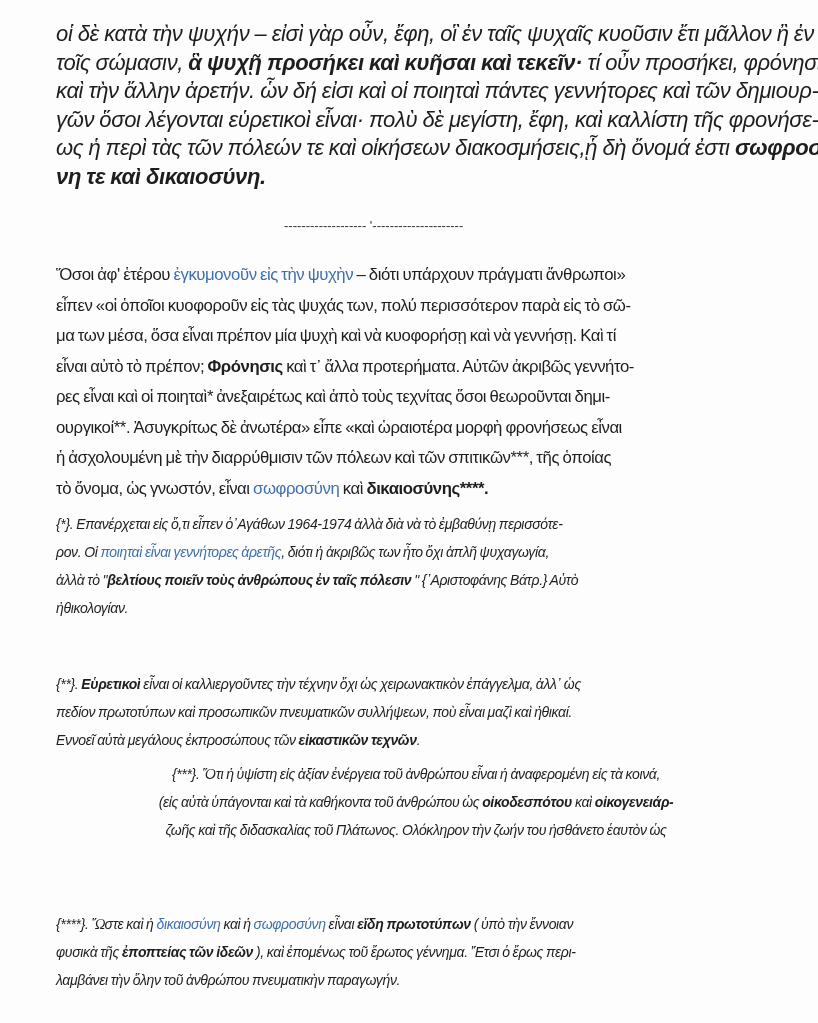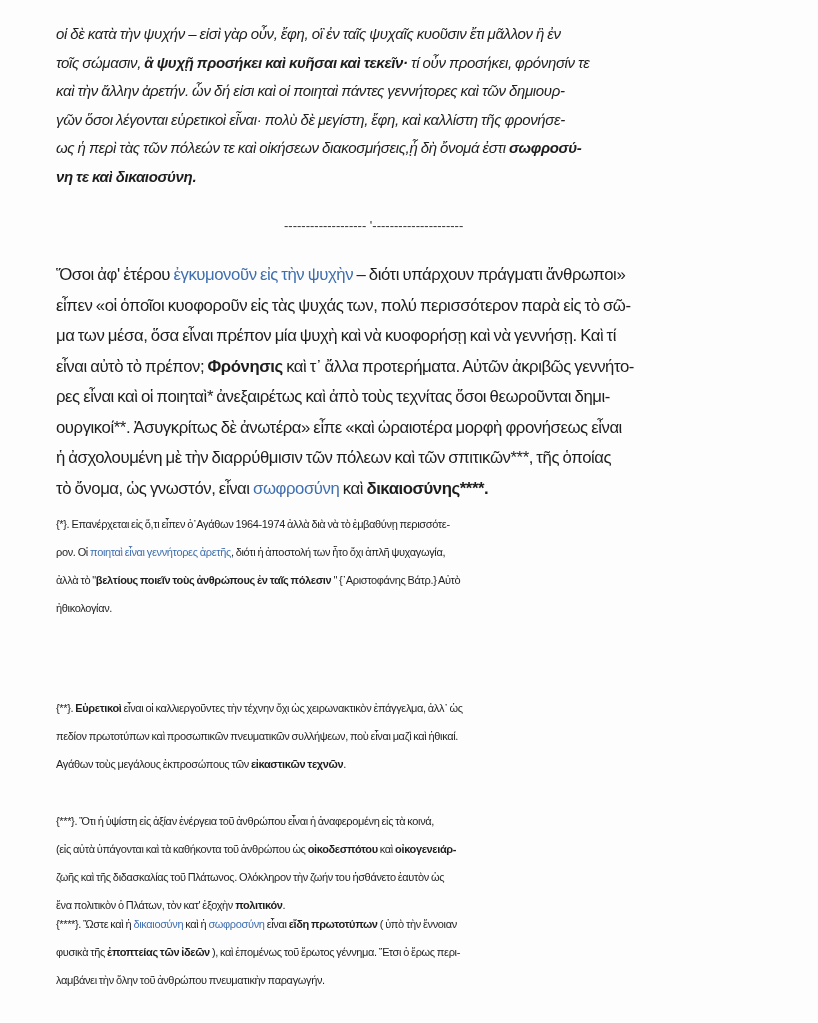--- a/index.html
+++ b/index.html
@@ -20,21 +20,21 @@
       left: 56px;
       top: 0;
       width: 720px;
     }
     .p-top {
       position: absolute;
       top: 20px;
       left: 0;
       width: 720px;
       font-style: italic;
-      font-size: 15px;
+      font-size: 22px;
       line-height: 28.5px;
       letter-spacing: -0.35px;
       word-spacing: -0.5px;
     }
     .separator {
       position: absolute;
       top: 218px;
       left: 228px;
       width: 280px;
       font-size: 13px;
@@ -51,28 +51,29 @@
       line-height: 30.5px;
       letter-spacing: -0.45px;
       word-spacing: -0.8px;
       transform: scaleX(0.985);
       transform-origin: left top;
     }
     .note {
       position: absolute;
       left: 0;
       width: 720px;
-      font-size: 11px;
+      font-style: italic;
+      font-size: 14px;
       line-height: 28px;
       letter-spacing: -0.35px;
       word-spacing: -0.6px;
     }
     .n1 { top: 510px; }
-    .n2 { top: 694px; }
-    .n3 { top: 807px; }
+    .n2 { top: 670px; }
+    .n3 { top: 760px; text-align: center; }
     .n4 { top: 910px; }
     b, .b { font-weight: bold; }
     .blue { color: #3f6fb0; }
     .line { display: block; white-space: nowrap; }
   </style>
 </head>
 <body>
 
 <div class="page">
 
@@ -93,34 +94,33 @@
       <span class="line"><span>μα των μέσα, ὅσα εἶναι πρέπον μία ψυχὴ καὶ νὰ κυοφορήσῃ καὶ νὰ γεννήσῃ. Καὶ τί</span></span>
       <span class="line"><span>εἶναι αὐτὸ τὸ πρέπον; </span><span class="b">Φρόνησις</span><span> καὶ τ᾽ ἄλλα προτερήματα. Αὐτῶν ἀκριβῶς γεννήτο-</span></span>
       <span class="line"><span>ρες εἶναι καὶ οἱ ποιηταὶ* ἀνεξαιρέτως καὶ ἀπὸ τοὺς τεχνίτας ὅσοι θεωροῦνται δημι-</span></span>
       <span class="line"><span>ουργικοί**. Ἀσυγκρίτως δὲ ἀνωτέρα» εἶπε «καὶ ὡραιοτέρα μορφὴ φρονήσεως εἶναι</span></span>
       <span class="line"><span>ἡ ἀσχολουμένη μὲ τὴν διαρρύθμισιν τῶν πόλεων καὶ τῶν σπιτικῶν***, τῆς ὁποίας</span></span>
       <span class="line"><span>τὸ ὄνομα, ὡς γνωστόν, εἶναι </span><span class="blue">σωφροσύνη</span><span> καὶ </span><span class="b">δικαιοσύνης****.</span></span>
     </div>
 
   <div class="note n1">
       <span class="line"><span>{*}. Επανέρχεται εἰς ὅ,τι εἶπεν ὁ᾽Αγάθων 1964-1974 ἀλλὰ διὰ νὰ τὸ ἐμβαθύνῃ περισσότε-</span></span>
-      <span class="line"><span>ρον. Οἱ </span><span class="blue">ποιηταὶ εἶναι γεννήτορες ἀρετῆς</span><span>, διότι ἡ ἀποστολή των ἦτο ὄχι ἁπλῆ ψυχαγωγία,</span></span>
+      <span class="line"><span>ρον. Οἱ </span><span class="blue">ποιηταὶ εἶναι γεννήτορες ἀρετῆς</span><span>, διότι ἡ ἀκριβῶς των ἦτο ὄχι ἁπλῆ ψυχαγωγία,</span></span>
       <span class="line"><span>ἀλλὰ τὸ  "</span><span class="b">βελτίους ποιεῖν τοὺς ἀνθρώπους ἐν ταῖς πόλεσιν</span><span> " {᾽Αριστοφάνης Βάτρ.} Αὐτὸ</span></span>
       <span class="line"><span>ἠθικολογίαν.</span></span>
     </div>
   <div class="note n2">
       <span class="line"><span>{**}. </span><span class="b">Εὑρετικοὶ</span><span> εἶναι οἱ καλλιεργοῦντες τὴν τέχνην ὄχι ὡς χειρωνακτικὸν ἐπάγγελμα, ἀλλ᾽ ὡς</span></span>
       <span class="line"><span>πεδίον πρωτοτύπων καὶ προσωπικῶν πνευματικῶν συλλήψεων, ποὺ εἶναι μαζὶ καὶ ἠθικαί.</span></span>
-      <span class="line"><span>Αγάθων τοὺς μεγάλους ἐκπροσώπους τῶν </span><span class="b">εἰκαστικῶν τεχνῶν</span><span>.</span></span>
+      <span class="line"><span>Εννοεῖ αὐτὰ μεγάλους ἐκπροσώπους τῶν </span><span class="b">εἰκαστικῶν τεχνῶν</span><span>.</span></span>
     </div>
   <div class="note n3">
       <span class="line"><span>{***}. Ὅτι ἡ ὑψίστη εἰς ἀξίαν ἐνέργεια τοῦ ἀνθρώπου εἶναι ἡ ἀναφερομένη εἰς τὰ κοινά,</span></span>
       <span class="line"><span>(εἰς αὐτὰ ὑπάγονται καὶ τὰ καθήκοντα τοῦ ἀνθρώπου ὡς </span><span class="b">οἰκοδεσπότου</span><span> καὶ </span><span class="b">οἰκογενειάρ-</span></span>
       <span class="line"><span>ζωῆς καὶ τῆς διδασκαλίας τοῦ Πλάτωνος. Ολόκληρον τὴν ζωήν του ἠσθάνετο ἑαυτὸν   ὡς</span></span>
-      <span class="line"><span>ἕνα πολιτικὸν ὁ Πλάτων, τὸν κατ' ἐξοχὴν </span><span class="b">πολιτικόν</span><span>.</span></span>
     </div>
   <div class="note n4">
       <span class="line"><span>{****}. Ὥστε καὶ ἡ </span><span class="blue">δικαιοσύνη</span><span> καὶ ἡ </span><span class="blue">σωφροσύνη</span><span> εἶναι </span><span class="b">εἴδη πρωτοτύπων</span><span> ( ὑπὸ τὴν ἔννοιαν</span></span>
       <span class="line"><span>φυσικὰ τῆς </span><span class="b">ἐποπτείας τῶν ἰδεῶν</span><span> ), καὶ ἐπομένως τοῦ ἔρωτος γέννημα. Ἔτσι ὁ ἔρως περι-</span></span>
       <span class="line"><span>λαμβάνει τὴν ὅλην τοῦ ἀνθρώπου πνευματικὴν παραγωγήν.</span></span>
     </div>
 
 </div>
 
 </body></html>

